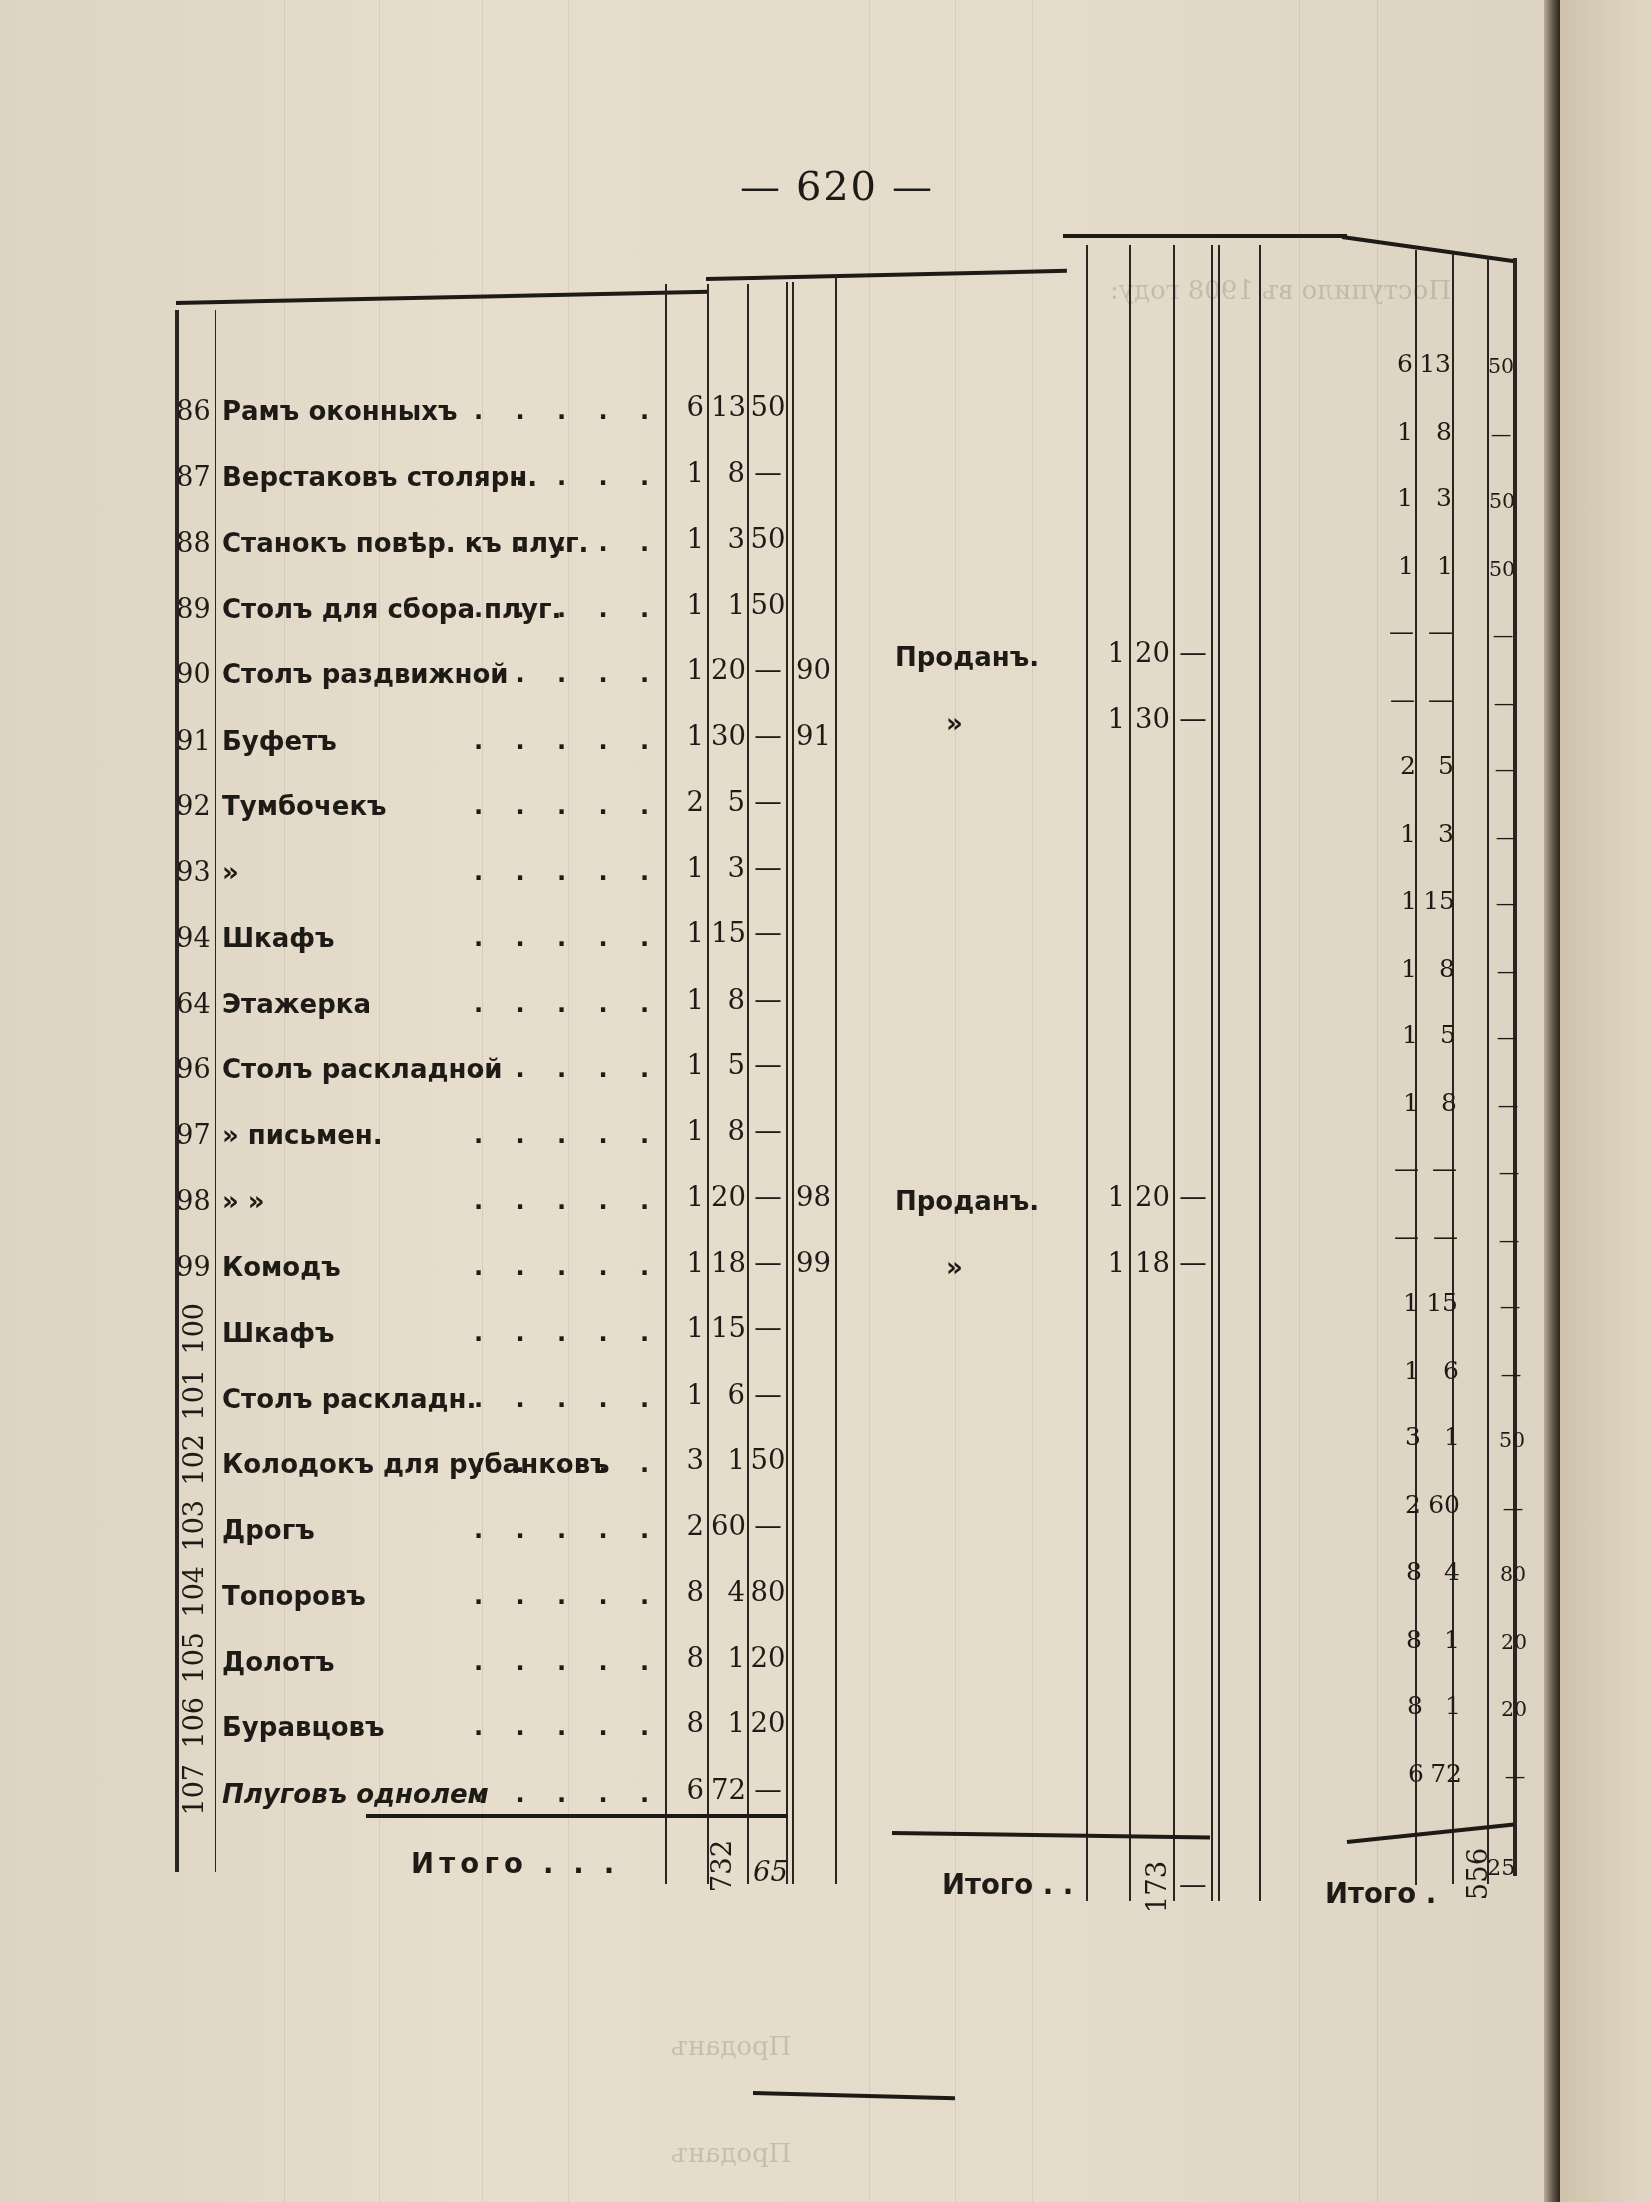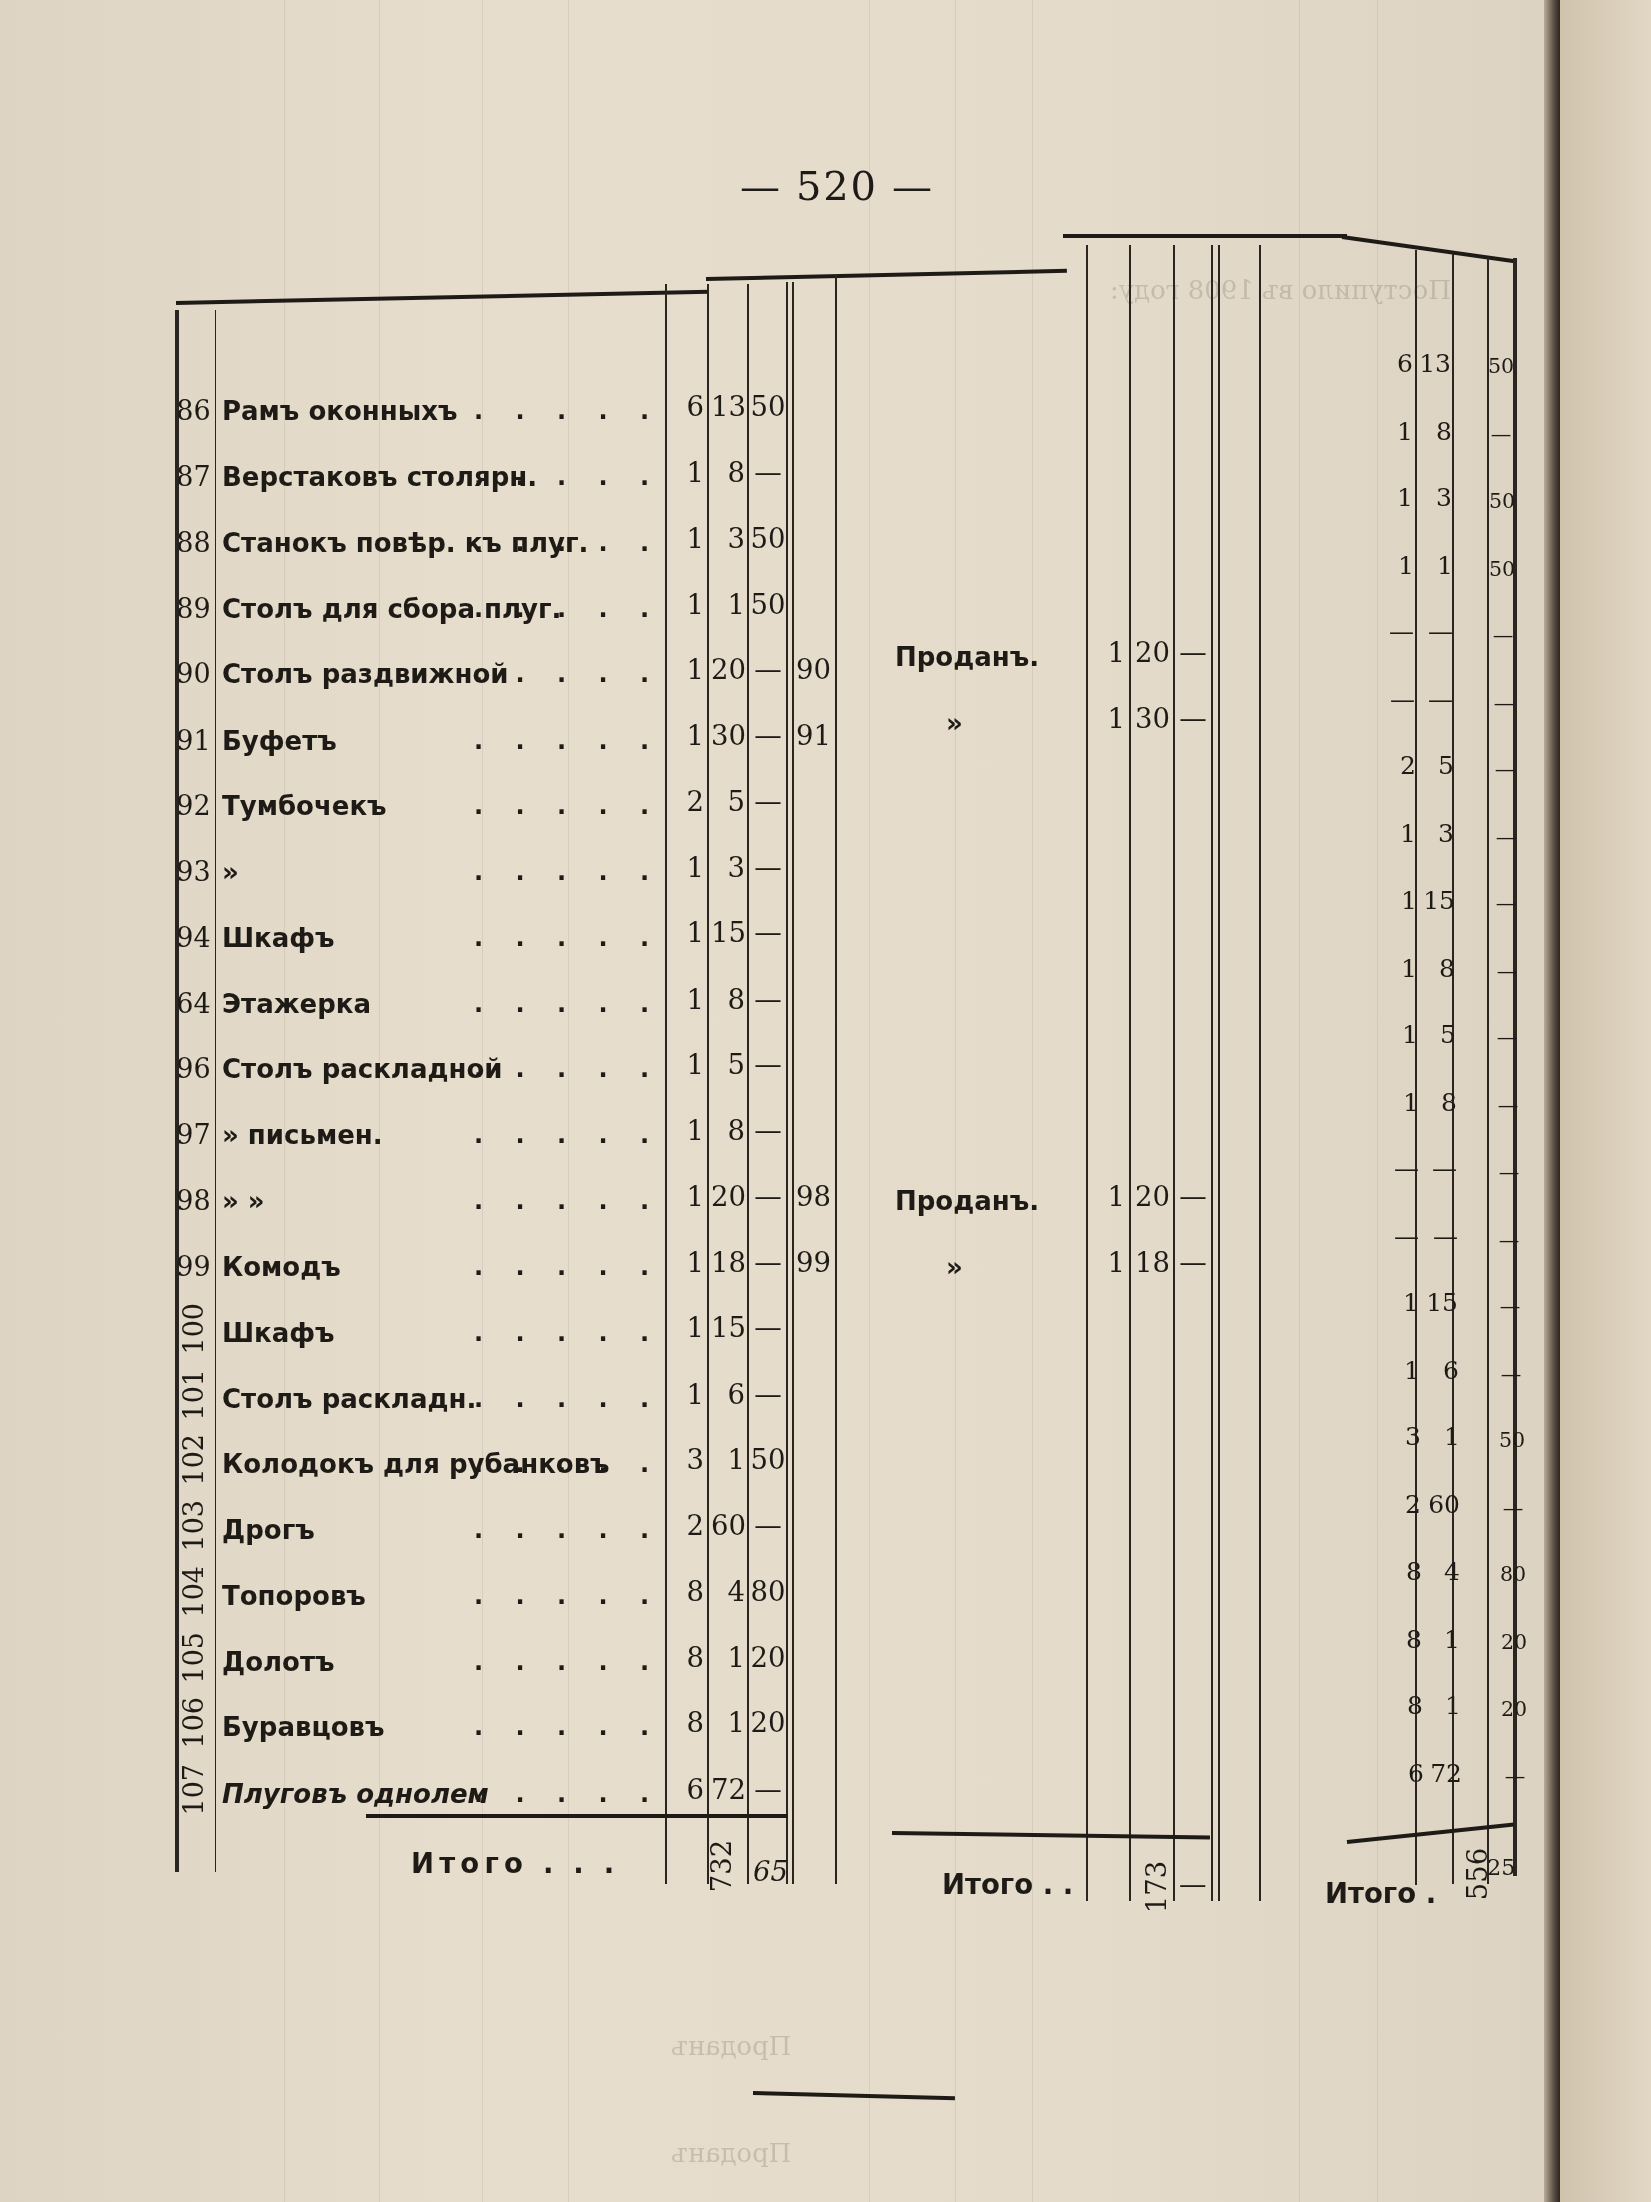--- a/index.html
+++ b/index.html
@@ -73,21 +73,21 @@
 <div class="ghost-line" style="left:869px"></div>
 <div class="ghost-line" style="left:955px"></div>
 <div class="ghost-line" style="left:1032px"></div>
 <div class="ghost-line" style="left:1299px"></div>
 <div class="ghost-line" style="left:1377px"></div>
 
 <div class="ghost-text" style="left:1110px;top:275px;">Поступило въ 1908 году:</div>
 <div class="ghost-text" style="left:671px;top:2031px;">Проданъ</div>
 <div class="ghost-text" style="left:671px;top:2138px;">Проданъ</div>
 
-<div class="page-number">— 520 —</div>
+<div class="page-number">— 620 —</div>
 
 <div class="rule" style="left:176px;top:301px;width:533px;height:4.3px;transform:rotate(-1.2deg);transform-origin:left;"></div>
 <div class="rule" style="left:706px;top:277px;width:361px;height:4.3px;transform:rotate(-1.3deg);transform-origin:left;"></div>
 <div class="rule" style="left:1063px;top:234px;width:284px;height:4.3px;"></div>
 <div class="rule" style="left:1342px;top:235px;width:176px;height:4.3px;transform:rotate(8deg);transform-origin:left;"></div>
 
 <div class="vline thick" style="left:175px;top:310px;height:1562px;"></div>
 <div class="vline thin" style="left:215px;top:310px;height:1562px;"></div>
 <div class="vline" style="left:665px;top:284px;height:1600px;"></div>
 <div class="vline" style="left:707px;top:284px;height:1600px;"></div>

